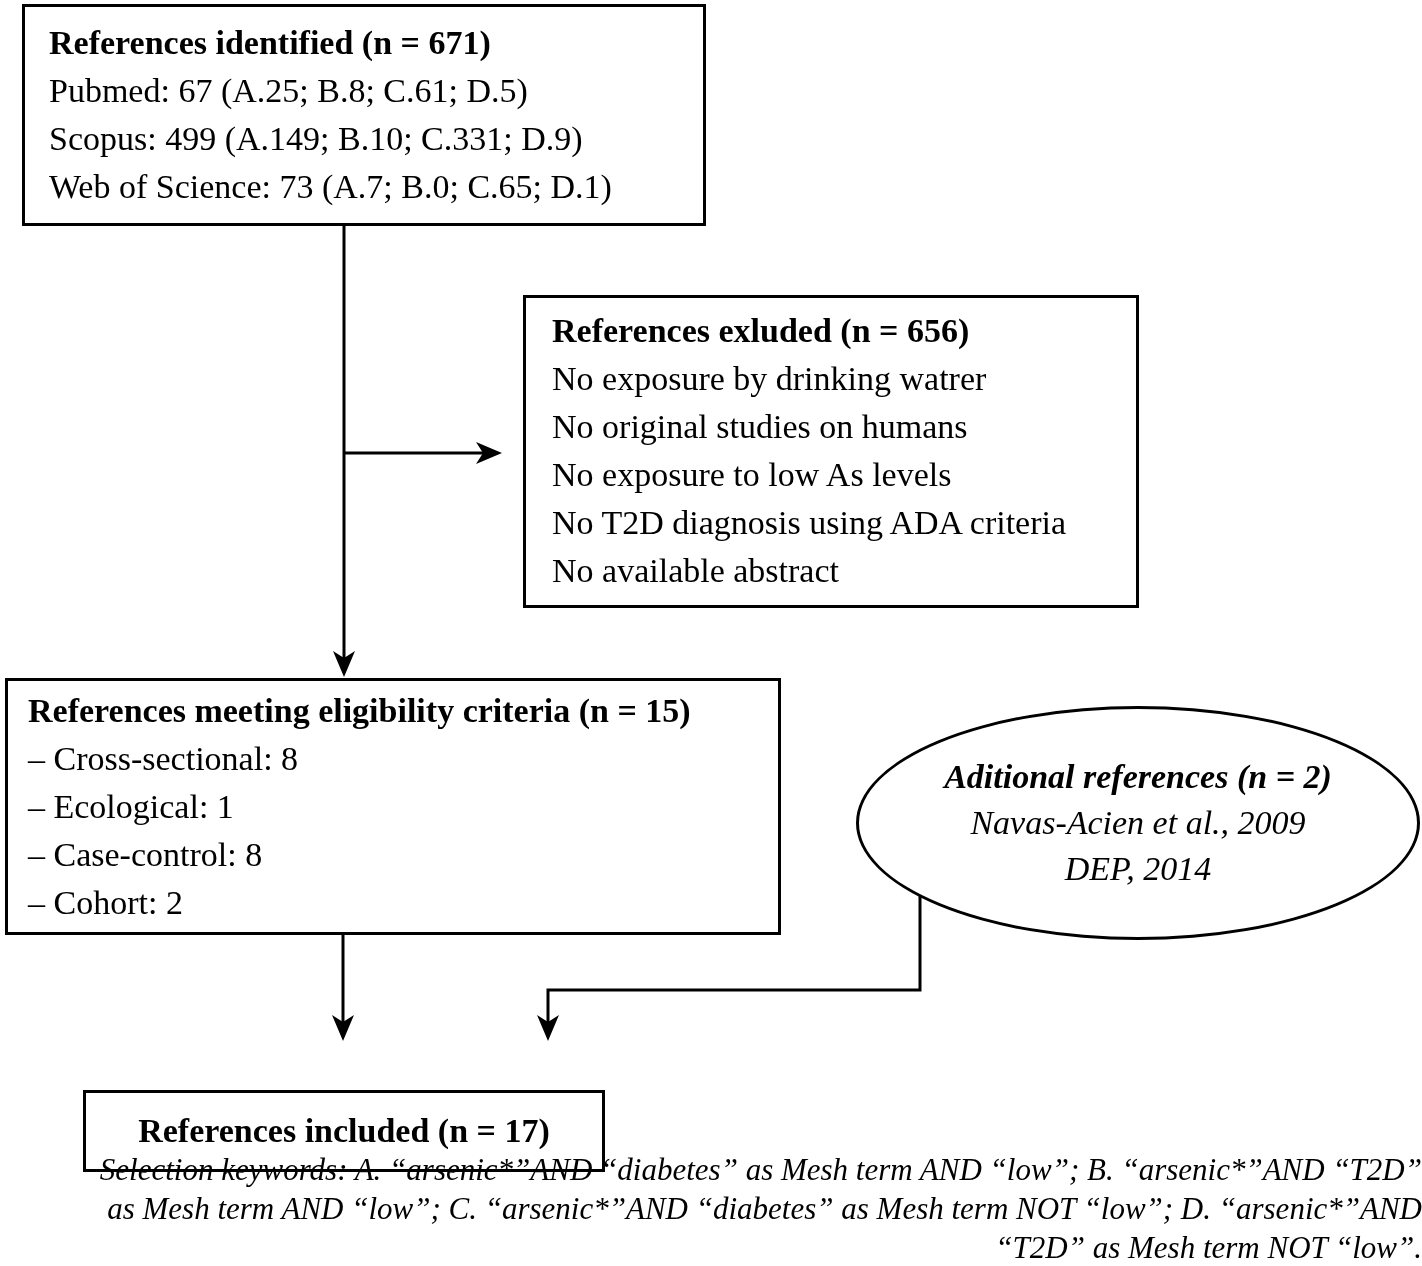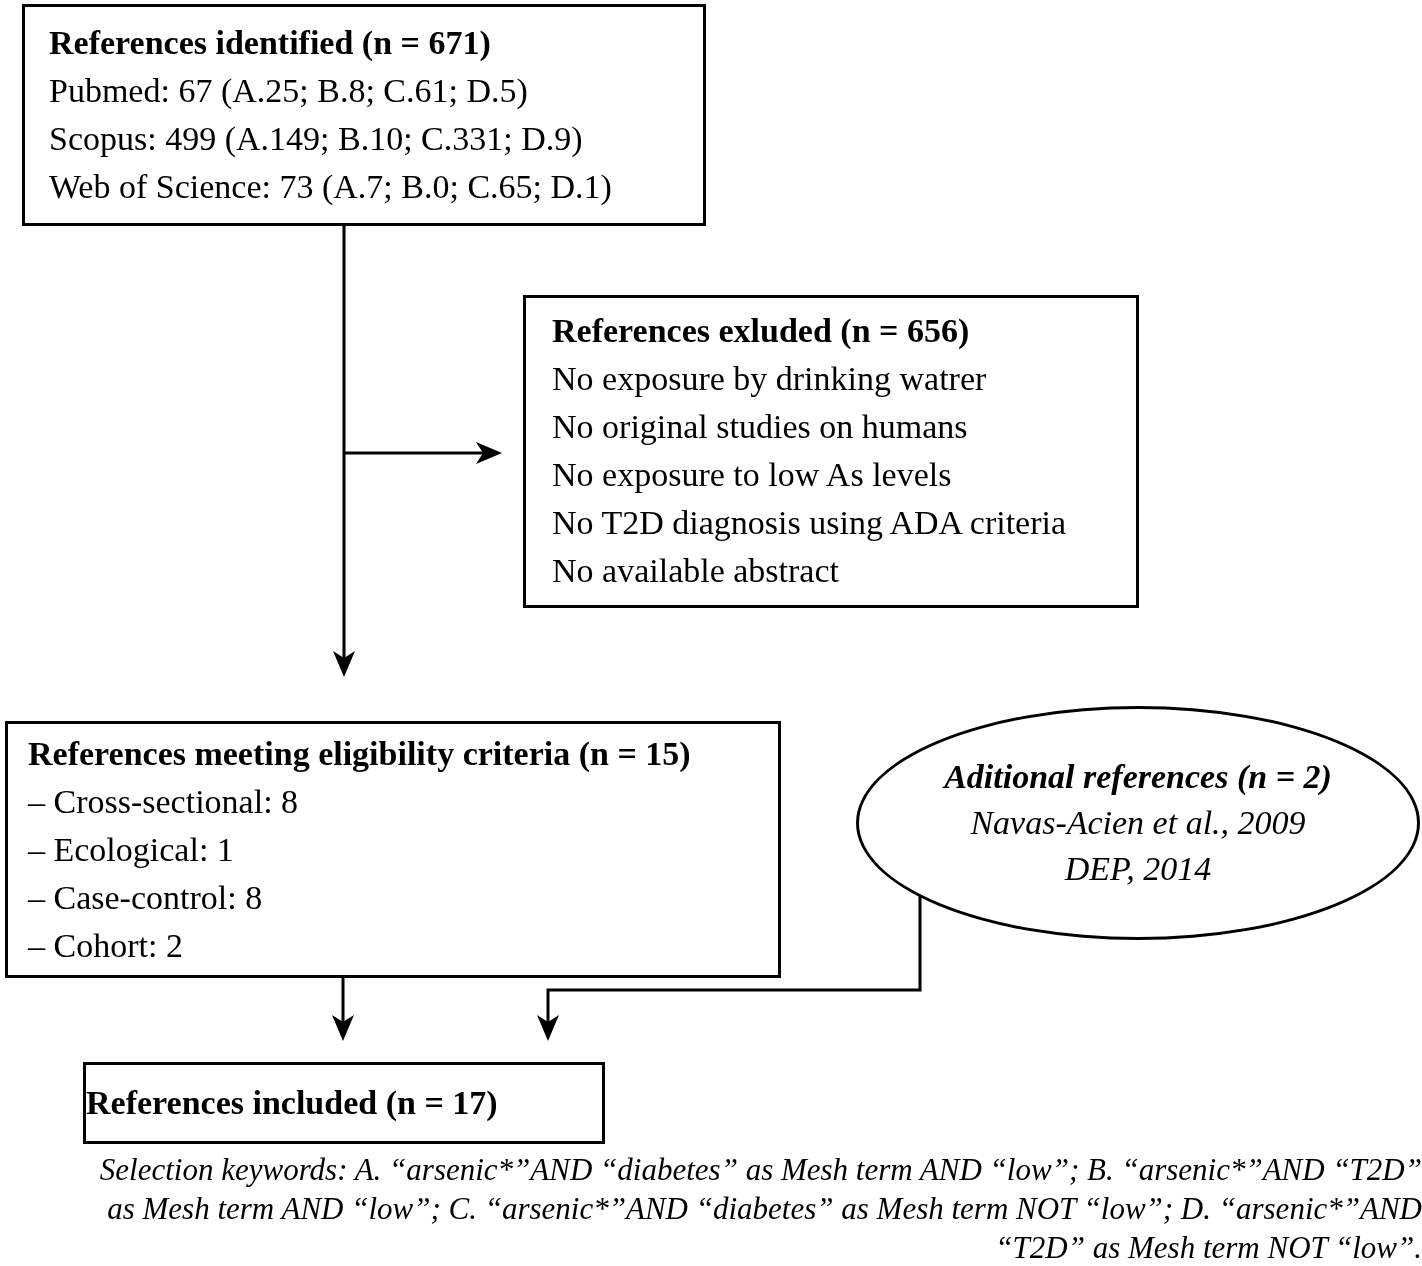--- a/index.html
+++ b/index.html
@@ -25,23 +25,23 @@
     position: absolute;
     border: 3px solid var(--ink);
     background: var(--paper);
     z-index: 1;
   }
   .box { line-height: 48px; }
   .box .bt { font-weight: bold; white-space: nowrap; }
   .box .bl { white-space: nowrap; }
   .b-identified { left: 4px;   top: 4px;    width: 684px; height: 222px; padding: 12px 24px; margin-left: 18px; }
   .b-excluded   { left: 503px; top: 295px;  width: 616px; height: 313px; padding: 9px 26px; margin-left: 20px; }
-  .b-eligible   { left: 5px;   top: 678px;  width: 776px; height: 257px; padding: 6px 20px; margin-top: 43px; }
-  .b-included   { left: 83px;  top: 1062px; width: 522px; height: 82px;
-                  display: flex; align-items: center; }
+  .b-eligible   { left: 5px;   top: 678px;  width: 776px; height: 257px; padding: 6px 20px; }
+  .b-included   { left: 83px;  top: 1090px; width: 522px; height: 82px;
+                  display: flex; align-items: center; justify-content: center; }
   .b-included .bt { font-weight: bold; white-space: nowrap; }
   .b-ellipse {
     left: 856px; top: 706px; width: 564px; height: 234px;
     border-radius: 50%;
     display: flex; flex-direction: column;
     align-items: center; justify-content: center;
     text-align: center; line-height: 46px; font-style: italic;
   }
   .b-ellipse .bt { font-weight: bold; white-space: nowrap; }
   .b-ellipse .bl { white-space: nowrap; }

